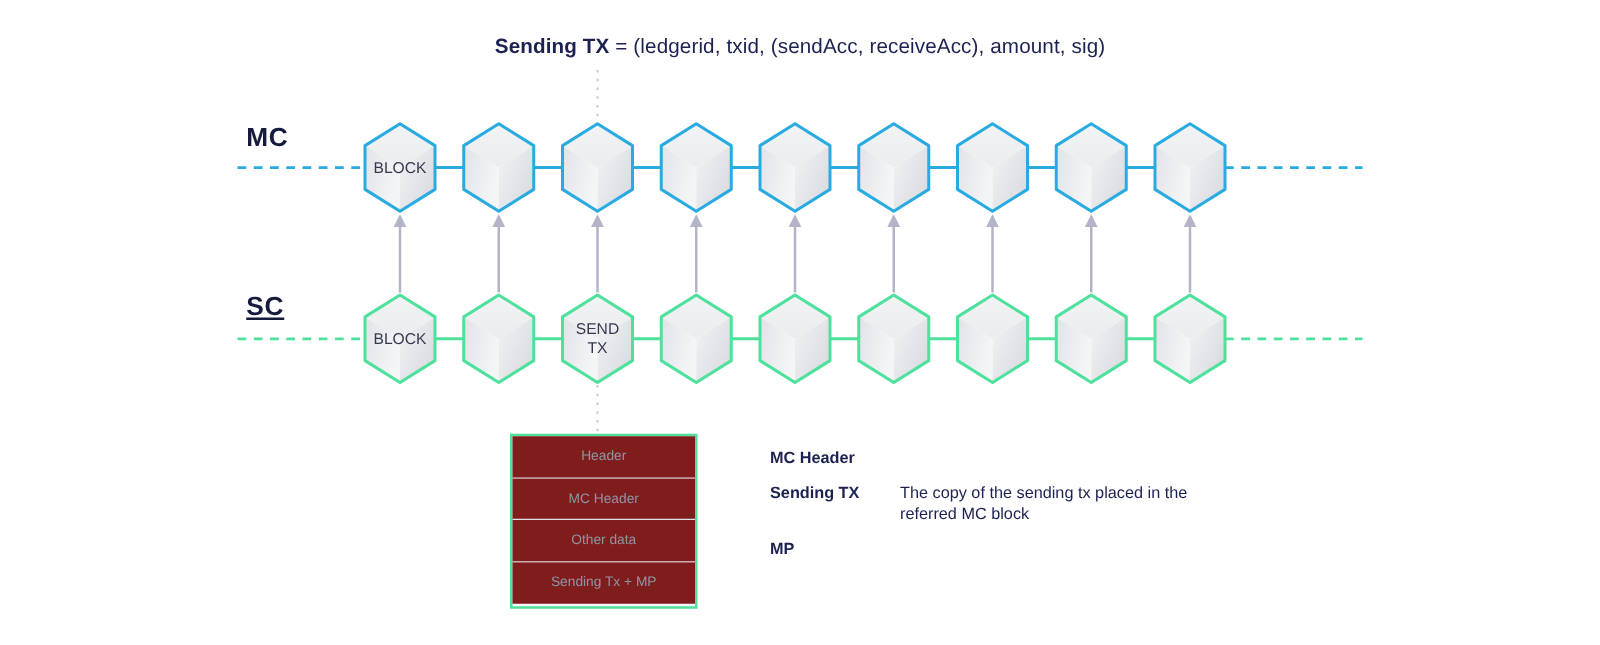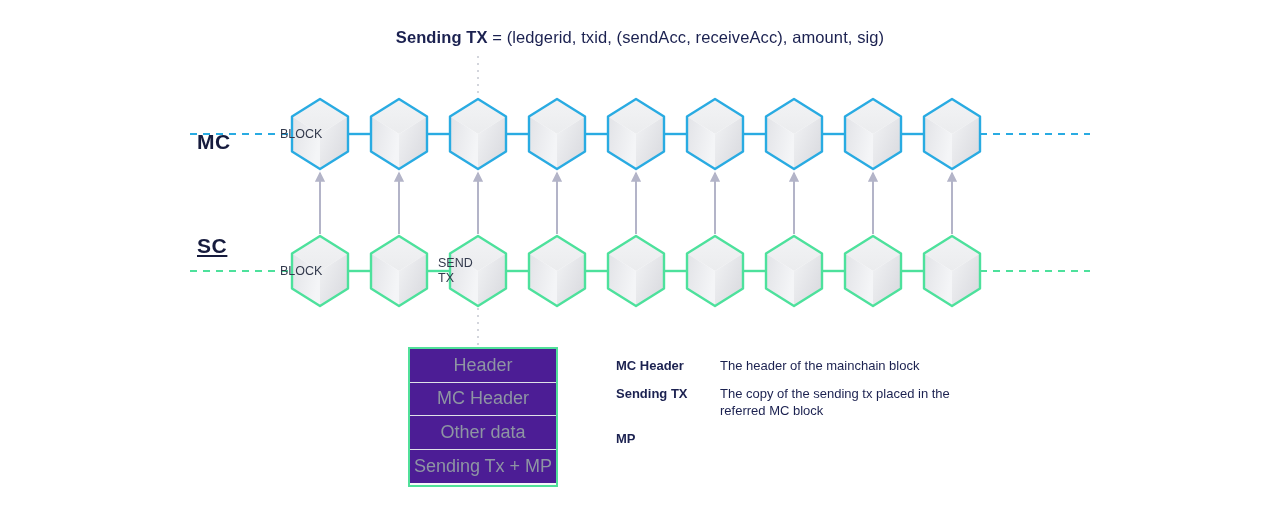--- a/index.html
+++ b/index.html
@@ -40,37 +40,37 @@
   }
 
   
   .chain-label {
     position: absolute;
     font-size: 21px;
     font-weight: 700;
     color: #161b3d;
     letter-spacing: 0.6px;
   }
-  #label-mc { left: 197px; top: 99px; margin-top: 31px; }
+  #label-mc { left: 197px; top: 99px; }
   #label-sc { left: 197px; top: 234px; text-decoration: underline; }
 
   
   svg.layer {
     position: absolute;
     left: 0;
     top: 0;
     width: 1280px;
     height: 516px;
     overflow: visible;
   }
 
   
   .blk-text {
     position: absolute;
-    text-align: left;
+    text-align: center;
     font-size: 12.5px;
     color: #333a4d;
     line-height: 1.18;
     pointer-events: none;
     white-space: pre-line;
   }
 
   
   #struct-box {
     position: absolute;
@@ -80,23 +80,23 @@
     height: 140px;
     border: 2px solid #51e09a;
     background: #f7f8fa;
     box-sizing: border-box;
   }
   .struct-row {
     height: 33.5px;
     display: flex;
     align-items: center;
     justify-content: center;
-    font-size: 18px;
+    font-size: 11px;
     color: #8e95a3;
-    background: #4c1d95;
+    background: #7f1d1d;
     border-bottom: 1.5px solid #dfe2e8;
     box-sizing: border-box;
   }
   .struct-row:last-child { border-bottom: none; }
 
   
   #legend {
     position: absolute;
     left: 616px;
     top: 357px;
@@ -324,21 +324,20 @@
   <div id="struct-box">
       <div class="struct-row">Header</div>
       <div class="struct-row">MC Header</div>
       <div class="struct-row">Other data</div>
       <div class="struct-row">Sending Tx + MP</div>
     </div>
 
   <div id="legend">
       <div class="legend-row">
         <div class="legend-term">MC Header</div>
-        <div class="legend-desc">The header of the mainchain block</div>
       </div>
       <div class="legend-row">
         <div class="legend-term">Sending TX</div>
         <div class="legend-desc">The copy of the sending tx placed in the
 referred MC block</div>
       </div>
       <div class="legend-row">
         <div class="legend-term">MP</div>
       </div>
     </div>

